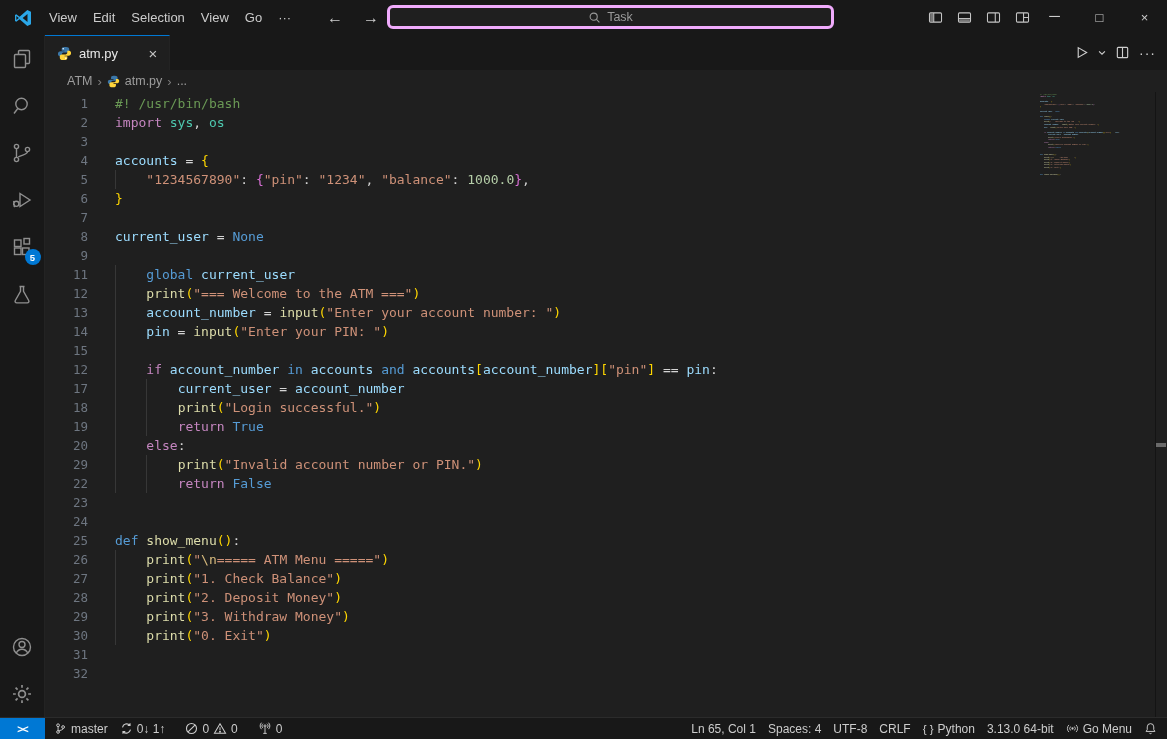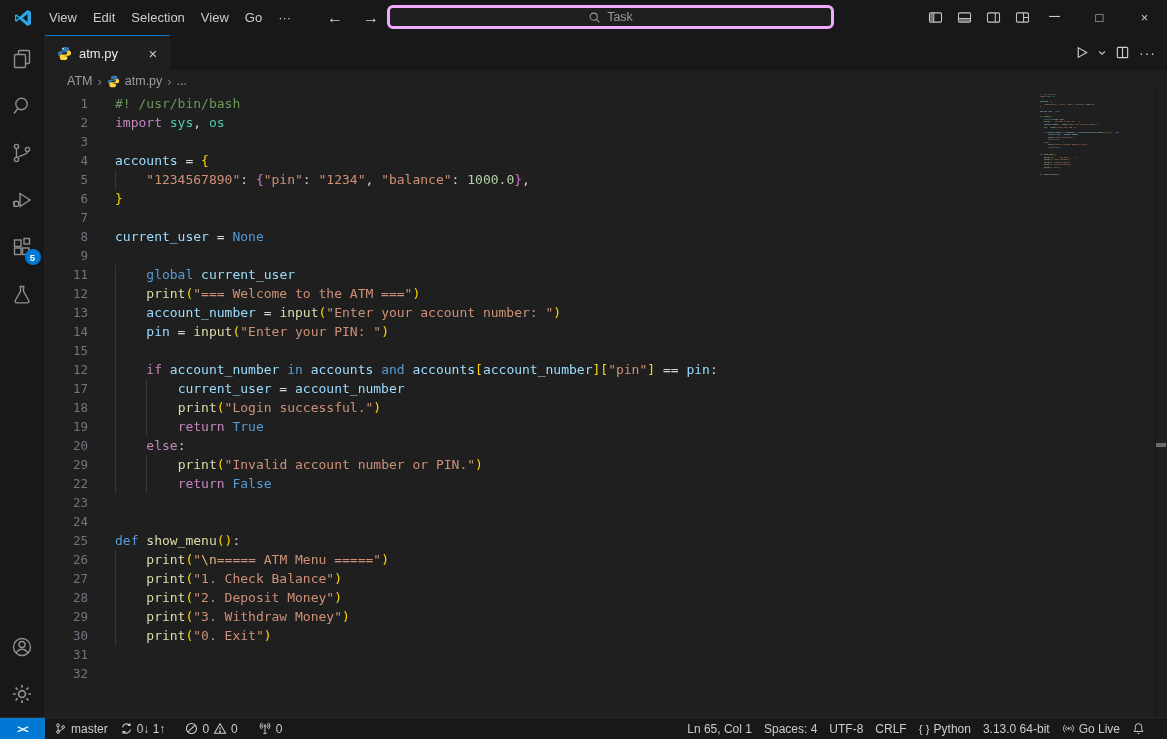--- a/index.html
+++ b/index.html
@@ -52,21 +52,21 @@
   .mm-inner{transform:scale(0.132);transform-origin:0 0;width:820px;padding-top:8px}
   .mline{height:19px;line-height:19px;font-family:"DejaVu Sans Mono",monospace;font-size:13px;white-space:pre}
   .ruler{position:absolute;right:0;top:0;bottom:0;width:12px;border-left:1px solid #141414}
   .scroll-marker{position:absolute;right:1px;top:351px;width:10px;height:4px;background:#6a6a6a}
 
   
   .statusbar{position:absolute;left:0;right:0;bottom:0;height:22px;background:#181818;border-top:1px solid #2b2b2b;display:flex;align-items:stretch;font-size:12px;color:#cccccc}
   .sb-remote{width:45px;background:#0078D4;color:#fff;display:flex;align-items:center;justify-content:center;font-weight:bold;font-size:10.5px;letter-spacing:-1px}
   .sb-item{display:flex;align-items:center;gap:4px;padding:0 6px}
   .sb-left{display:flex;align-items:stretch;margin-left:3px}
-  .sb-right{margin-left:auto;display:flex;align-items:stretch;padding-right:16px}
+  .sb-right{margin-left:auto;display:flex;align-items:stretch;padding-right:4px}
   .sb-gap{width:8px}
   .braces{font-size:11.5px;letter-spacing:0;color:#cccccc}
 </style>
 </head>
 <body>
 
 <div class="titlebar">
   <span class="logo">
     <svg width="20" height="20" viewBox="0 0 24 24">
         <path fill="#2BA7E8" fill-rule="evenodd" d="M17.2 2.4L21.6 4.5v15L17.2 21.6 7.9 13.4 3.9 16.5 2.4 15.7V8.3L3.9 7.5 7.9 10.6 17.2 2.4zM17.4 7.2L11.6 12l5.8 4.8V7.2zM4 9.6L7 12 4 14.4V9.6z"></path>
@@ -457,21 +457,21 @@
     <div class="sb-item">
       <span class="braces">{ }</span>
       <span>Python</span>
     </div>
     <div class="sb-item">3.13.0 64-bit</div>
     <div class="sb-item">
       <svg width="13" height="13" viewBox="0 0 16 16" fill="none" stroke="#cccccc" stroke-width="1.1">
           <circle cx="8" cy="8" r="1.4" fill="#cccccc" stroke="none"></circle>
           <path d="M5.6 10.4a3.4 3.4 0 010-4.8M10.4 5.6a3.4 3.4 0 010 4.8M3.6 12.4a6.2 6.2 0 010-8.8M12.4 3.6a6.2 6.2 0 010 8.8"></path>
         </svg>
-      <span>Go Live</span>
+      <span>Go Menu</span>
     </div>
     <div class="sb-item">
       <svg width="13" height="13" viewBox="0 0 16 16" fill="none" stroke="#cccccc" stroke-width="1.2">
           <path d="M8 2a4 4 0 00-4 4v3.4L2.6 11.6h10.8L12 9.4V6a4 4 0 00-4-4z"></path>
           <path d="M6.6 13.4a1.5 1.5 0 002.8 0"></path>
         </svg>
     </div>
   </div>
 </div>
 

